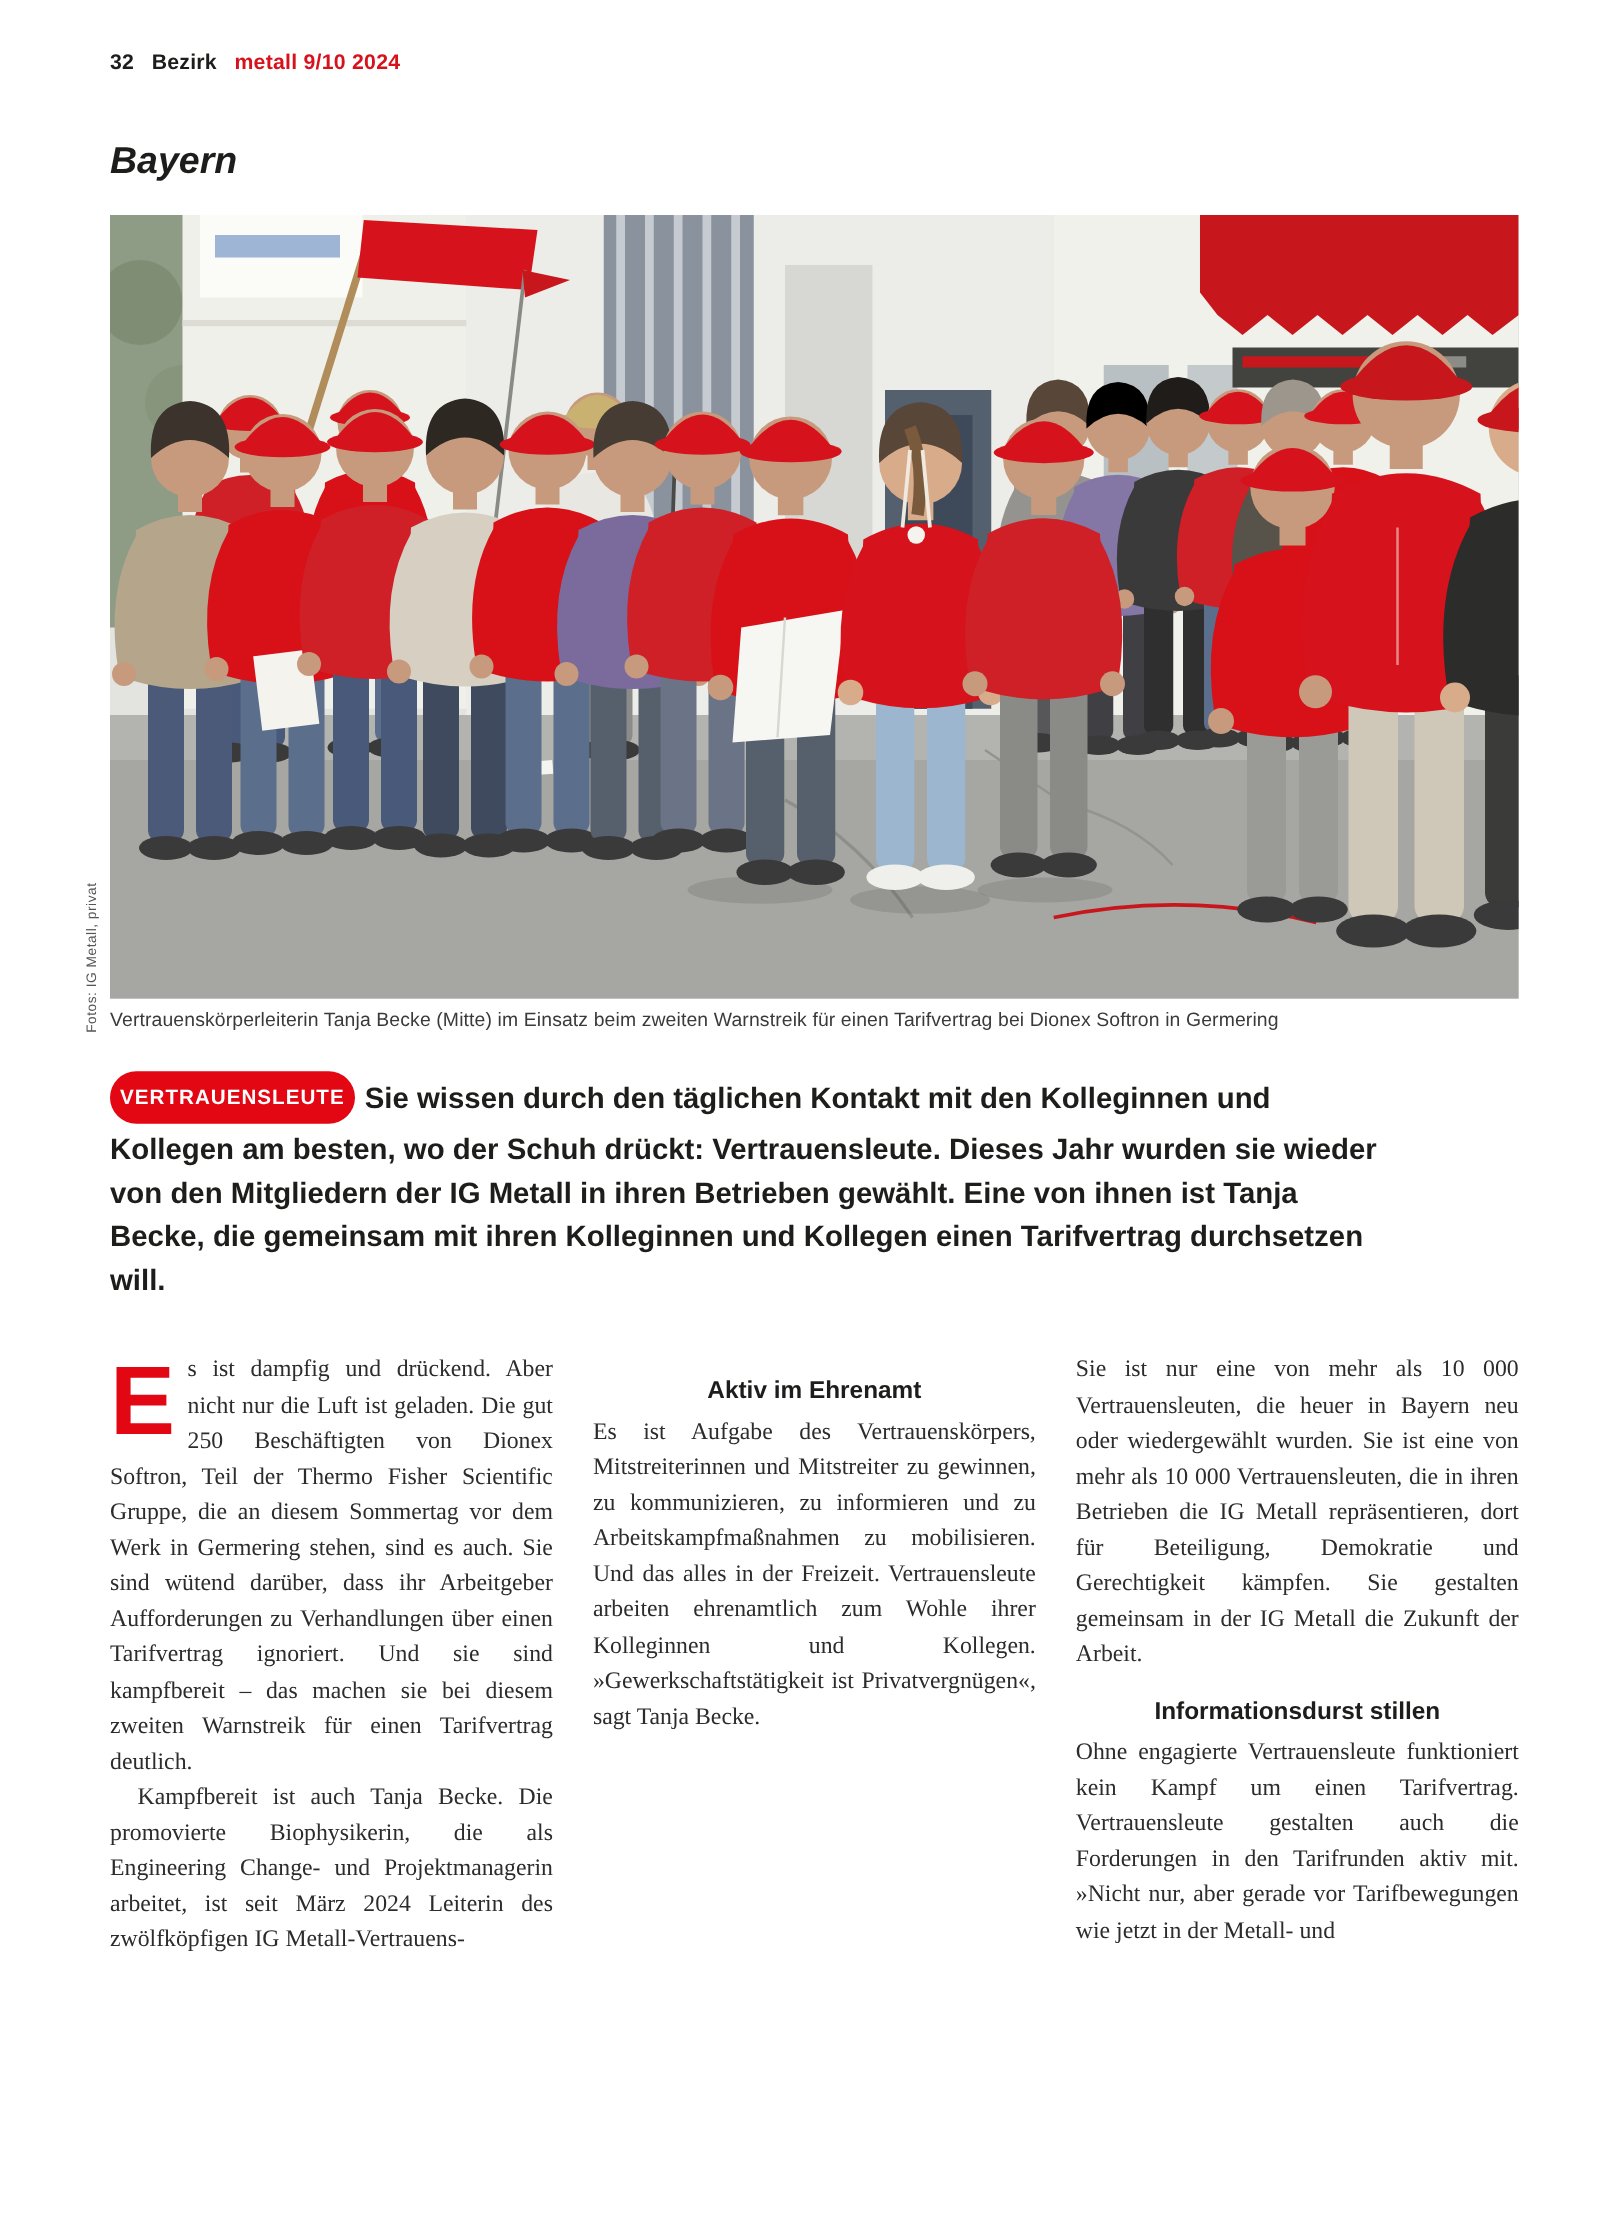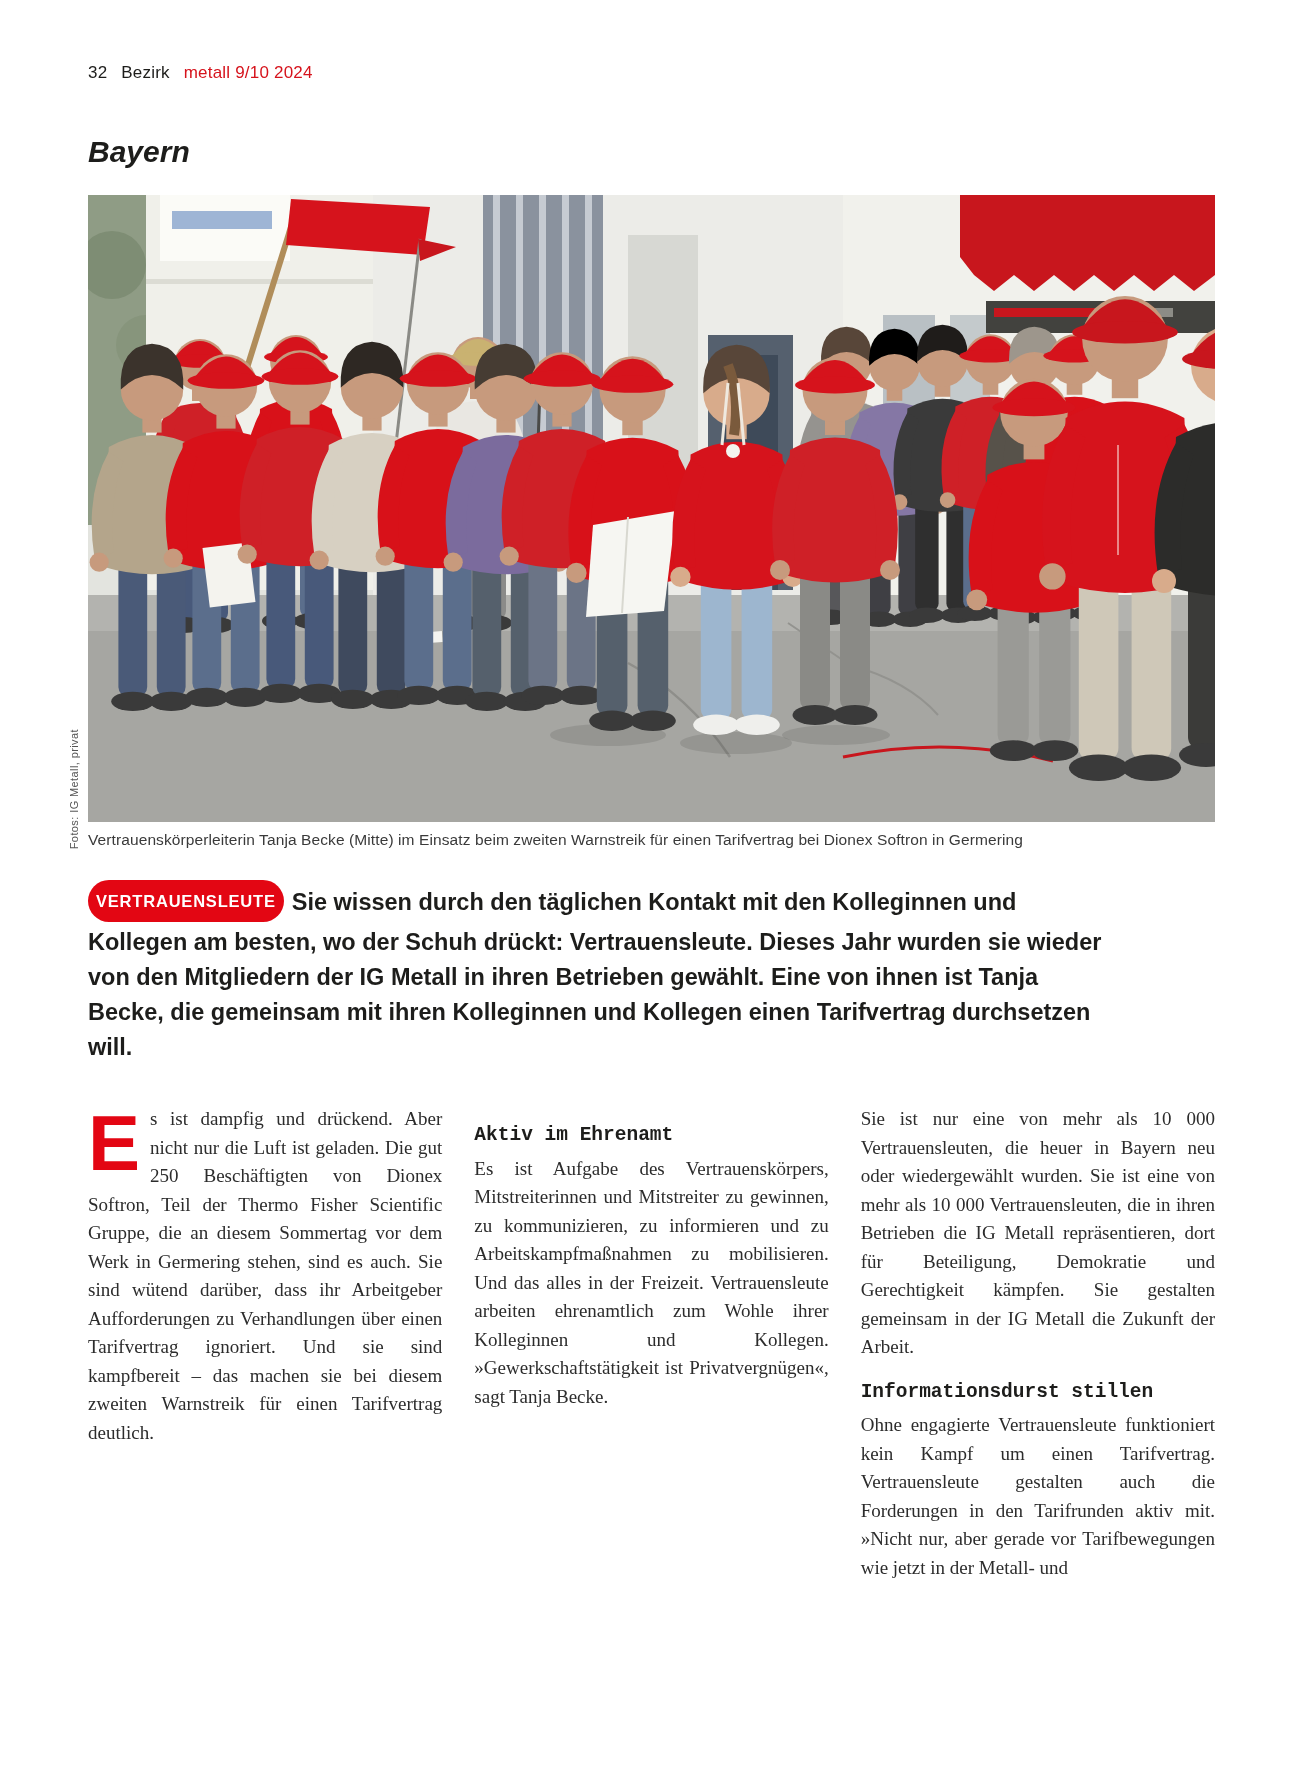--- a/index.html
+++ b/index.html
@@ -7,22 +7,22 @@
     position:relative;
     width:1299px;height:1783px;
     background:#ffffff;
     overflow:hidden;
     font-family:"Liberation Sans", sans-serif;
     box-sizing:border-box;
     padding:0 84px 0 88px;
   }
   
   .runhead{
-    padding-top:63px;
-    font-size:17px;font-weight:400;color:#1d1d1b;
+    padding-top:40px;
+    font-size:17px;font-weight:700;color:#1d1d1b;
     letter-spacing:.2px;
   }
   .runhead .pnum{margin-right:14px;}
   .runhead .sect{margin-right:14px;}
   .runhead .issue{color:#d6131c;}
   
   .region{
     margin-top:52px;
     font-size:30px;font-weight:700;color:#1d1d1b;font-style:italic;
   }
@@ -100,24 +100,24 @@
   .col p.indent{text-indent:22px;}
   .dropcap{
     float:left;
     font-family:"Liberation Sans", sans-serif;
     font-weight:700;
     font-size:78px;line-height:62px;
     color:#e30613;
     padding:7px 10px 0 0;
   }
   .subhead{
-    font-family:Liberation Mono, monospace;
+    font-family:Liberation Sans, sans-serif;
     font-size:19.5px;font-weight:700;color:#1d1d1b;
     margin:16px 0 5px 0;
-    text-align:left;
+    text-align:center;
   }
 </style>
 </head>
 <body>
 
 <div class="page">
 
   <div class="runhead">
     <span class="pnum">32</span><span class="sect">Bezirk</span><span class="issue">metall 9/10 2024</span>
   </div>
@@ -310,20 +310,21 @@
   </figure>
 
 
   <p class="lead">
     <span class="kicker">VERTRAUENSLEUTE</span><span>Sie wissen durch den täglichen Kontakt mit den Kolleginnen und Kollegen am besten, wo der Schuh drückt: Vertrauensleute. Dieses Jahr wurden sie wieder von den Mitgliedern der IG Metall in ihren Betrieben gewählt. Eine von ihnen ist Tanja Becke, die gemeinsam mit ihren Kolleginnen und Kollegen einen Tarifvertrag durchsetzen will.</span>
   </p>
 
   <div class="cols">
     <div class="col">
       <p><span class="dropcap">E</span><span>s ist dampfig und drückend. Aber nicht nur die Luft ist geladen. Die gut 250 Beschäftigten von Dionex Softron, Teil der Thermo Fisher Scientific Gruppe, die an diesem Sommertag vor dem Werk in Germering stehen, sind es auch. Sie sind wütend darüber, dass ihr Arbeitgeber Aufforderungen zu Verhandlungen über einen Tarifvertrag ignoriert. Und sie sind kampfbereit – das machen sie bei diesem zweiten Warnstreik für einen Tarifvertrag deutlich.</span></p>
+      <p class="indent">Kampfbereit ist auch Tanja Becke. Die promovierte Biophysikerin, die als Engineering Change- und Projektmanagerin arbeitet, ist seit März 2024 Leiterin des zwölfköpfigen IG Metall-Vertrauens-</p>
     </div>
     <div class="col">
       <div class="subhead">Aktiv im Ehrenamt</div>
       <p>Es ist Aufgabe des Vertrauenskörpers, Mitstreiterinnen und Mitstreiter zu gewinnen, zu kommunizieren, zu informieren und zu Arbeitskampfmaßnahmen zu mobilisieren. Und das alles in der Freizeit. Vertrauensleute arbeiten ehrenamtlich zum Wohle ihrer Kolleginnen und Kollegen. »Gewerkschaftstätigkeit ist Privatvergnügen«, sagt Tanja Becke.</p>
     </div>
     <div class="col">
       <p>Sie ist nur eine von mehr als 10 000 Vertrauensleuten, die heuer in Bayern neu oder wiedergewählt wurden. Sie ist eine von mehr als 10 000 Vertrauensleuten, die in ihren Betrieben die IG Metall repräsentieren, dort für Beteiligung, Demokratie und Gerechtigkeit kämpfen. Sie gestalten gemeinsam in der IG Metall die Zukunft der Arbeit.</p>
       <div class="subhead">Informationsdurst stillen</div>
       <p>Ohne engagierte Vertrauensleute funktioniert kein Kampf um einen Tarifvertrag. Vertrauensleute gestalten auch die Forderungen in den Tarifrunden aktiv mit. »Nicht nur, aber gerade vor Tarifbewegungen wie jetzt in der Metall- und</p>
     </div>

